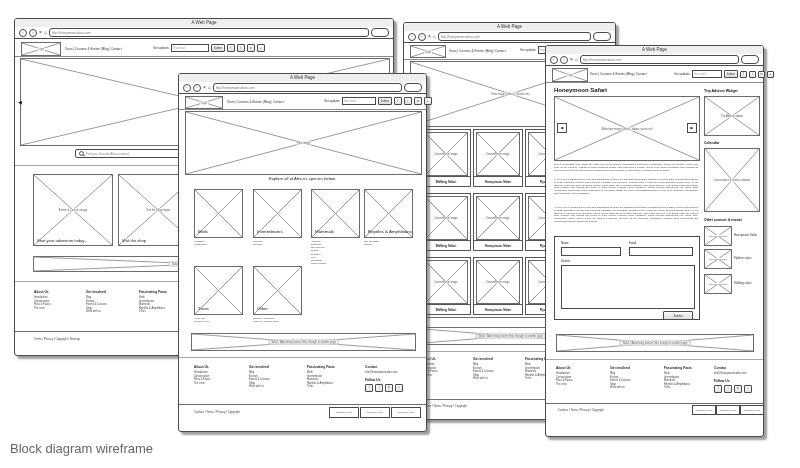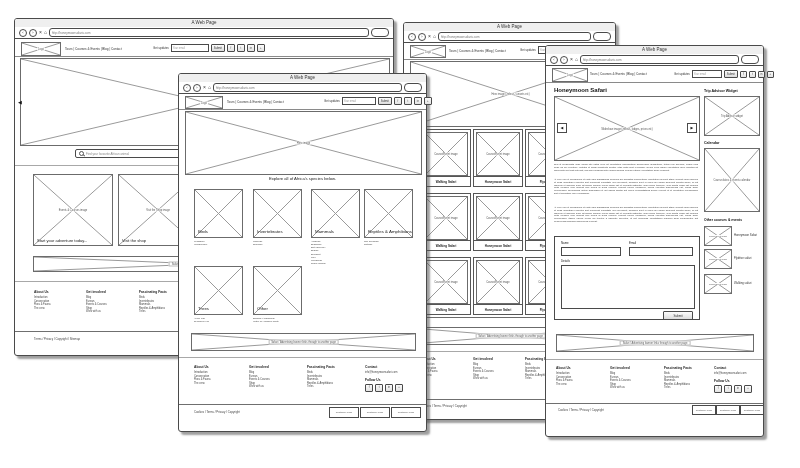--- a/index.html
+++ b/index.html
@@ -633,13 +633,14 @@
         <span class="soc">+</span>
       </div>
     </div>
     <div class="hline dark" style="left:0;top:357px;width:217px"></div>
     <span class="legal" style="left:12px;top:362px">Cookies / Terms / Privacy / Copyright</span>
     <div class="clogo" style="left:146px;top:359px;width:22px;height:8px">Customer Logo</div>
     <div class="clogo" style="left:170px;top:359px;width:22px;height:8px">Customer Logo</div>
     <div class="clogo" style="left:194px;top:359px;width:22px;height:8px">Customer Logo</div>
   </div>
 
+  <div class="caption" style="left:10px;top:441px">Block diagram wireframe</div>
 </div>
 
 </body></html>

